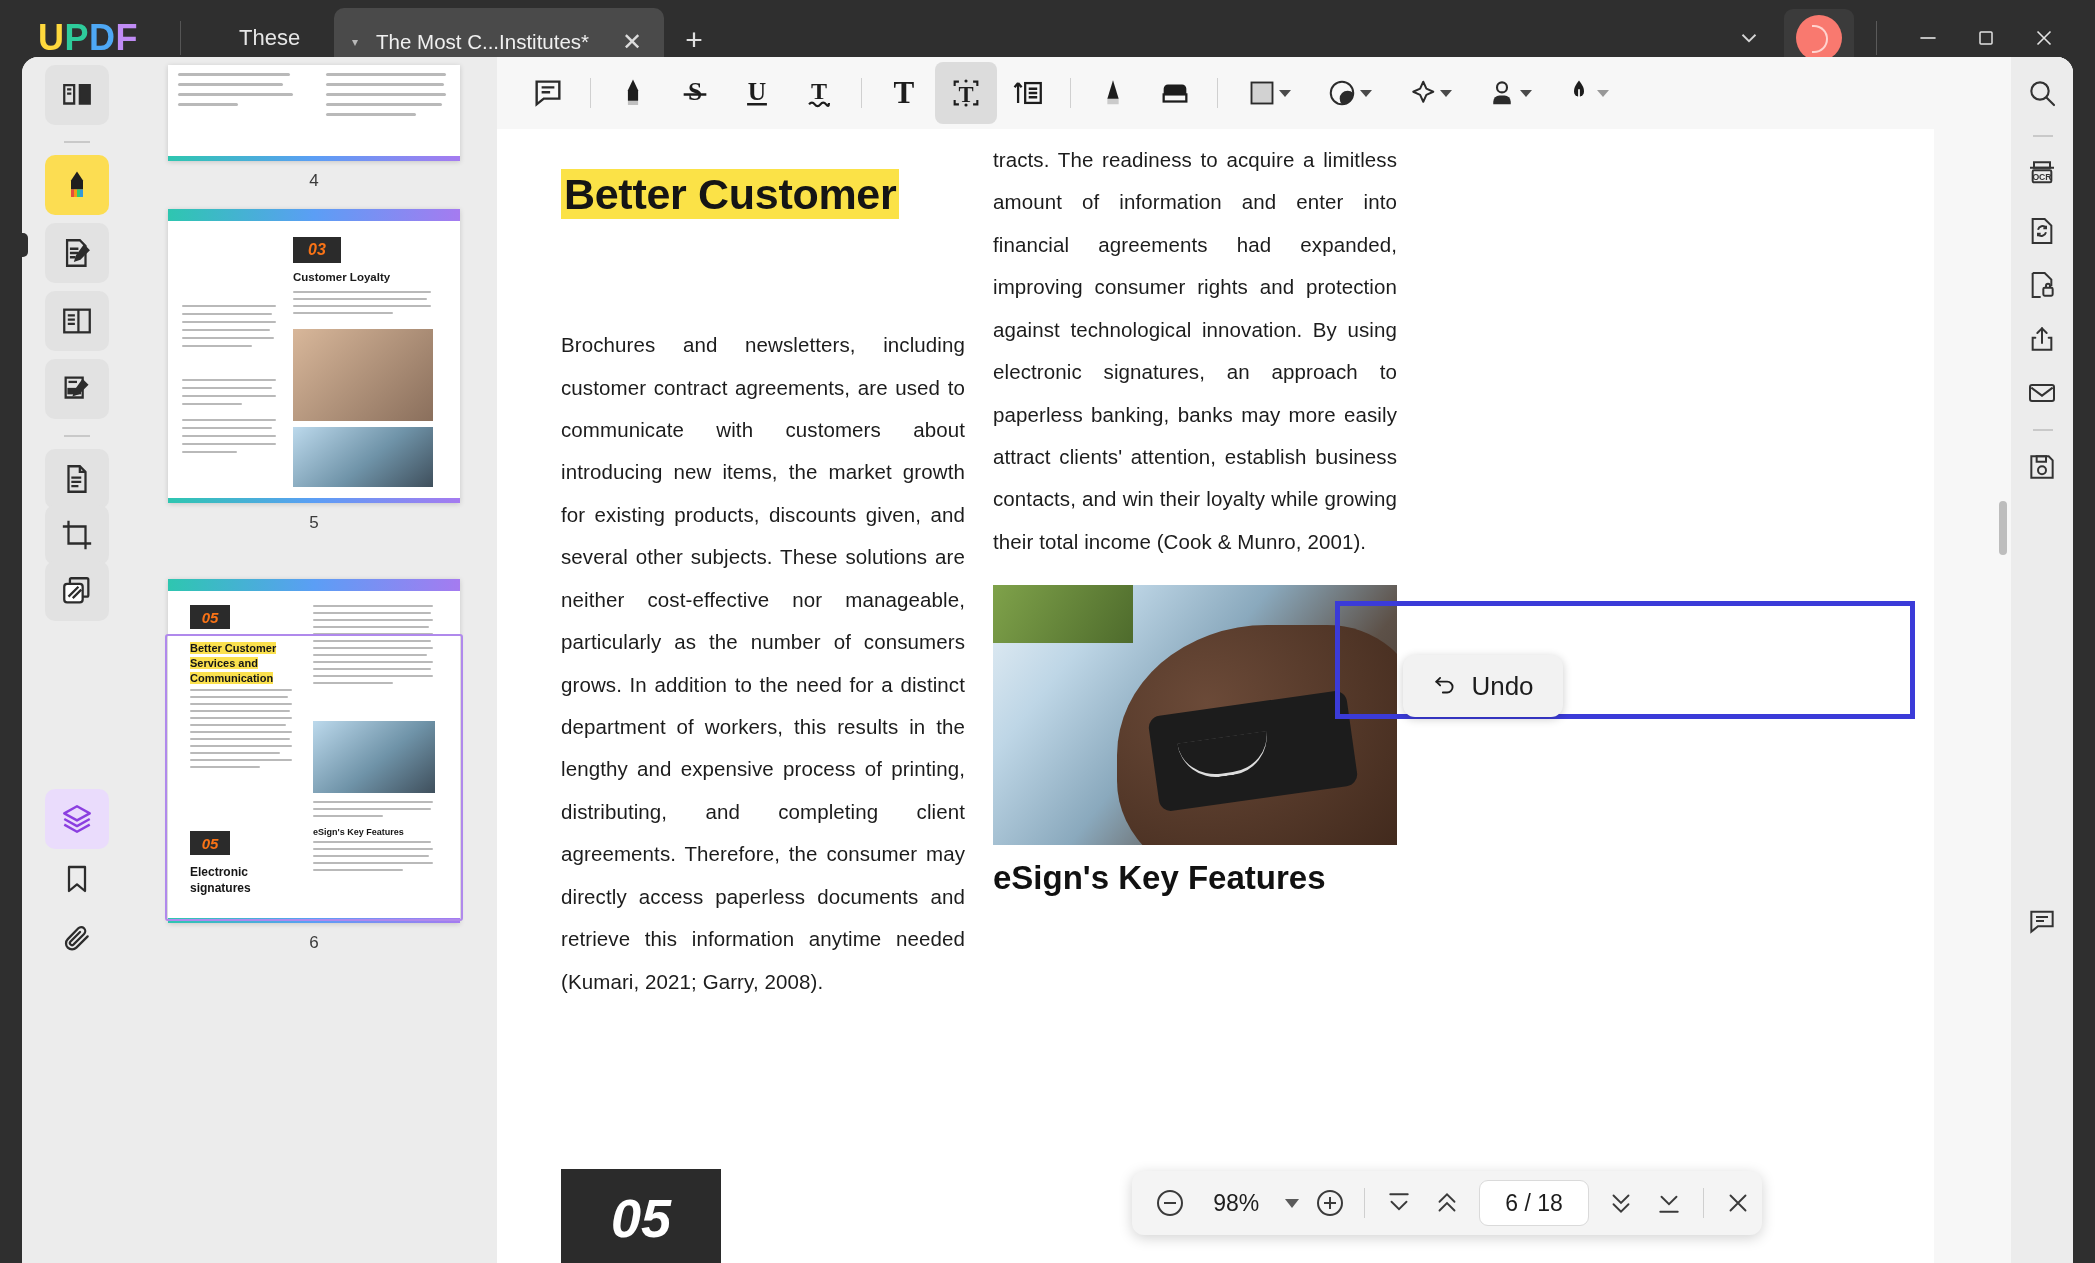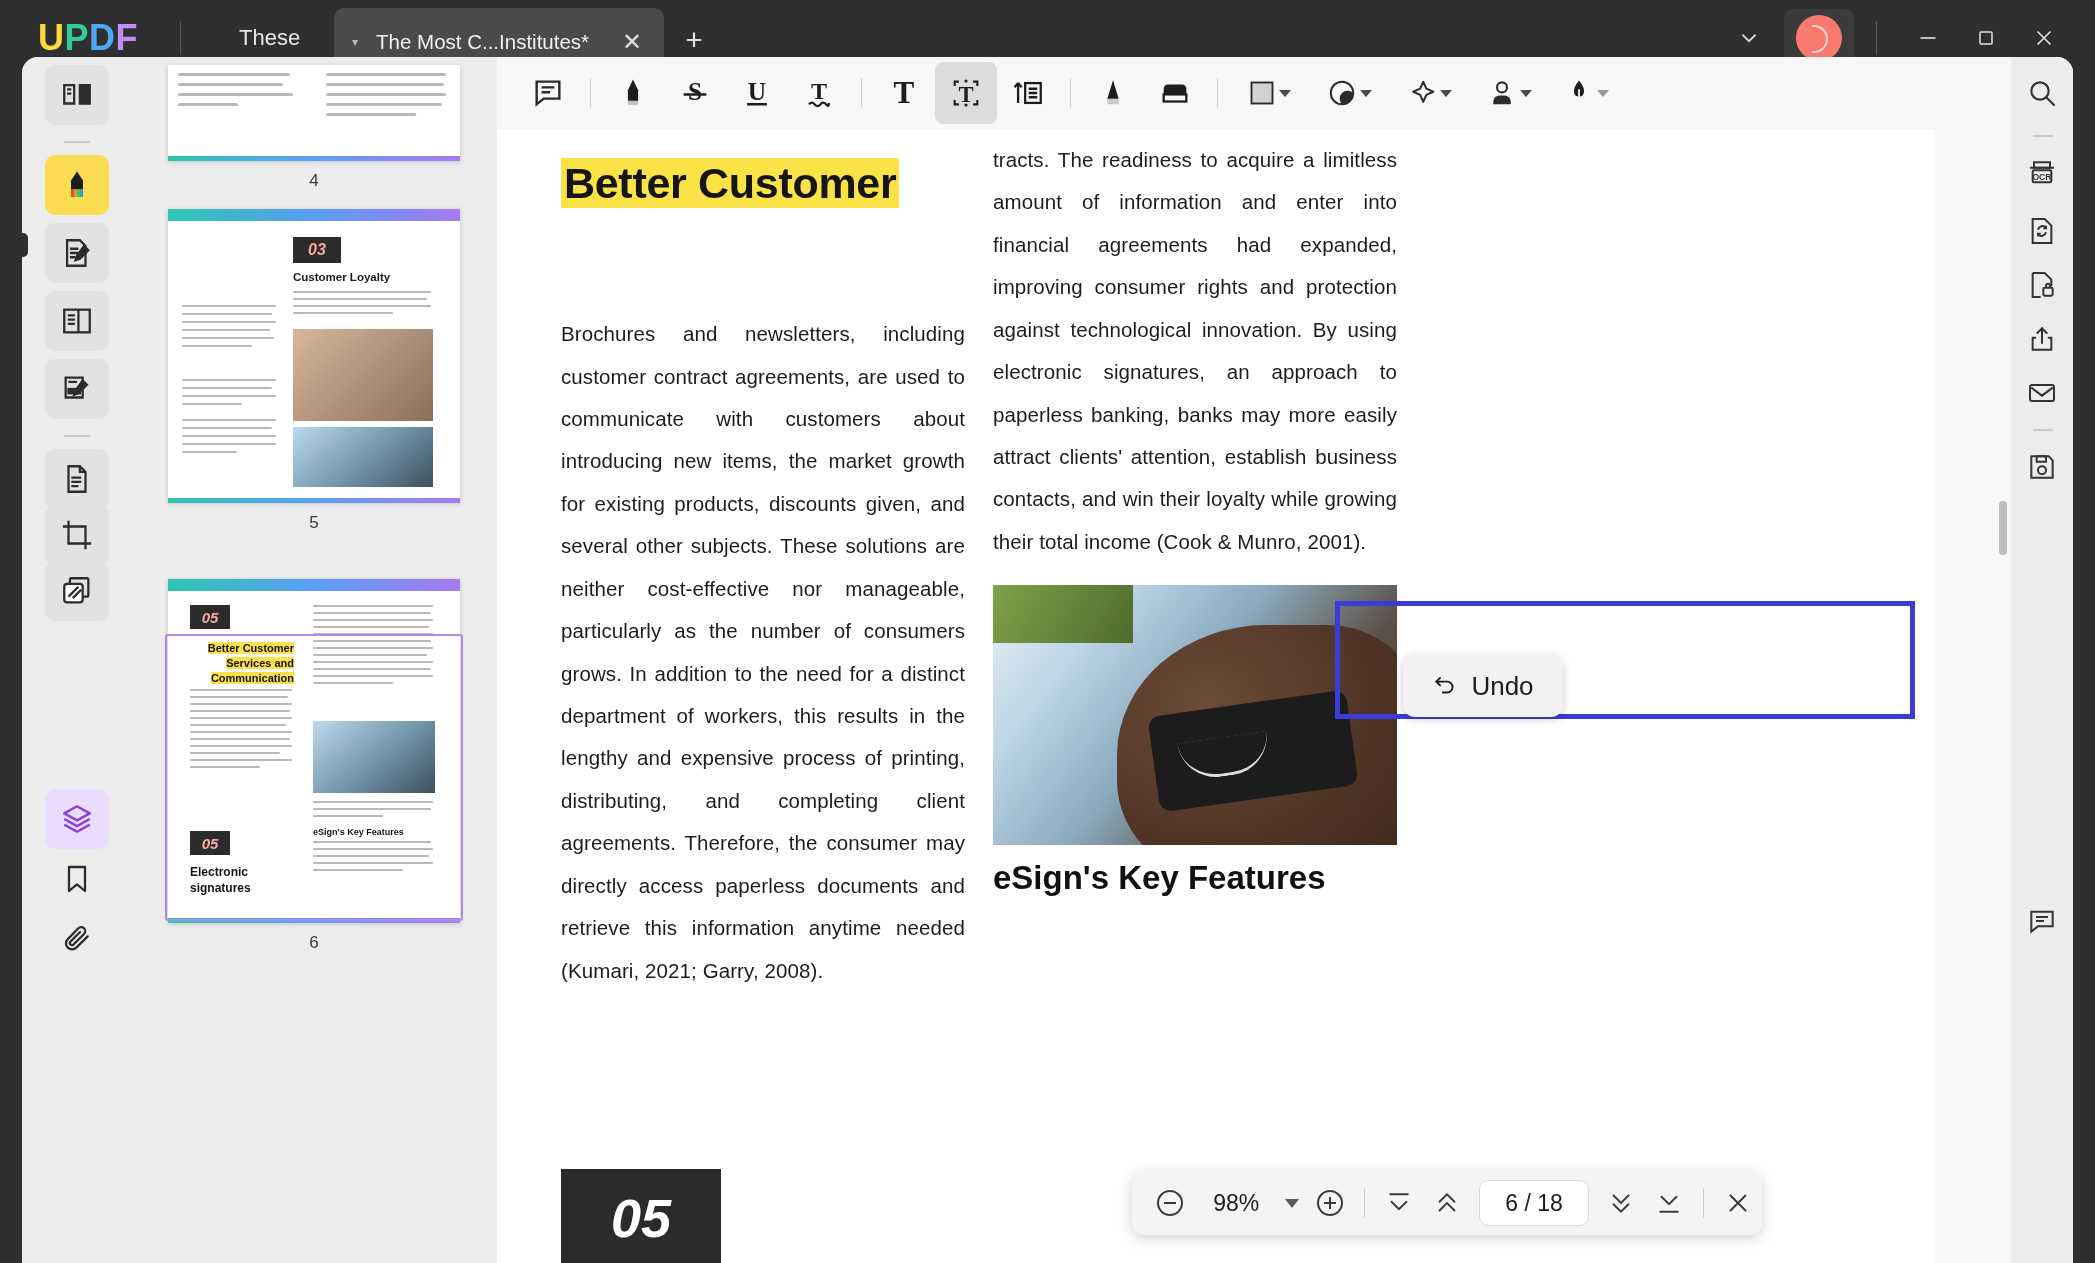--- a/index.html
+++ b/index.html
@@ -66,42 +66,42 @@
   }
 
   
   .thumbs { position:absolute; left:110px; top:0; width:365px; height:100%; background:#ececec;
             overflow:hidden; }
   .thumb-card { position:absolute; left:36px; width:292px; background:#fff;
                 box-shadow:0 1px 5px rgba(0,0,0,.16); }
   .thumb-label { position:absolute; left:36px; width:292px; text-align:center;
                  font-size:17px; color:#3a3a3a; }
   .tbar { height:12px; background:linear-gradient(90deg,#2ec6b0,#5b9ef5,#a57bf0); }
-  .tnum { position:absolute; background:#2b2b2b; color:#fca5a5; font-style:italic; font-weight:700;
+  .tnum { position:absolute; background:#2b2b2b; color:#f97316; font-style:italic; font-weight:700;
           display:flex; align-items:center; justify-content:center; }
   .tline { background:#b9b9b9; height:3px; border-radius:2px; }
   .timg { background:linear-gradient(135deg,#d8b79a,#8a6f5c); }
   .timg2 { background:linear-gradient(140deg,#bcd9ec,#6f93a8 55%,#3f4f5c); }
   .sel-ring { position:absolute; border:2.5px solid #b089ec; border-radius:3px; }
 
   
   .toolbar { position:absolute; left:475px; top:0; right:0; height:72px; background:#f7f7f7;
              display:flex; align-items:center; }
   .tool { width:62px; height:62px; display:flex; align-items:center; justify-content:center;
           border-radius:8px; }
   .tool.hl { background:#dcdcdc; }
   .tool-sep { width:1px; height:30px; background:#d0d0d0; margin:0 11px; }
   .caretsm { width:0;height:0;border-left:6px solid transparent;border-right:6px solid transparent;
              border-top:7px solid #4a4a4a; margin-left:3px; }
 
   
   .docarea { position:absolute; left:475px; top:72px; right:62px; bottom:0; background:#f7f7f7;
              overflow:hidden; }
   .page { position:absolute; left:0; top:0; width:1437px; height:1134px; background:#fff; }
-  .pg-col-left { position:absolute; left:64px; top:27px; width:404px; }
+  .pg-col-left { position:absolute; left:64px; top:38px; width:404px; }
   .pg-col-right { position:absolute; left:496px; top:10px; width:404px; }
   .h1 { font-size:43px; font-weight:700; color:#151515; line-height:1.27; letter-spacing:-.3px; }
   .h1 span { background:#fbe247; padding:1px 3px; box-decoration-break:clone;
              -webkit-box-decoration-break:clone; }
   .body-p { font-size:20.5px; line-height:2.07; color:#1c1c1c; text-align:justify;
             letter-spacing:.1px; }
   .h2 { font-size:33px; font-weight:700; color:#111; }
   .photo { width:404px; height:260px;
            background:linear-gradient(128deg,#e8f0f6 0%,#bed6e6 22%,#8aa9bd 46%,#5d5148 70%,#3a2f28 100%); position:relative; overflow:hidden; }
   .photo .grass { position:absolute; left:0; top:0; width:140px; height:58px;
@@ -370,21 +370,21 @@
         </div>
         <div style="position:absolute; bottom:0; left:0; right:0; height:5px;
           background:linear-gradient(90deg,#2ec6b0,#5b9ef5,#a57bf0);"></div>
       </div>
       <div class="thumb-label" style="top:456px">5</div>
 
       <div class="thumb-card" style="top:522px; height:344px;">
         <div class="tbar"></div>
         <div class="tnum" style="left:22px; top:26px; width:40px; height:24px; font-size:15px;">05</div>
         <div style="position:absolute; left:22px; top:62px; width:104px; font-size:11px; font-weight:700;
-             color:#151515; line-height:1.35;text-align:right;">
+             color:#151515; line-height:1.35;">
           <span style="background:#fbe14e">Better Customer Services and Communication</span>
         </div>
         <div style="position:absolute; left:22px; top:110px; width:104px;">
           <div class="tline" style="width:102px;height:2px;margin-bottom:5px"></div>
           <div class="tline" style="width:98px;height:2px;margin-bottom:5px"></div>
           <div class="tline" style="width:102px;height:2px;margin-bottom:5px"></div>
           <div class="tline" style="width:100px;height:2px;margin-bottom:5px"></div>
           <div class="tline" style="width:102px;height:2px;margin-bottom:5px"></div>
           <div class="tline" style="width:96px;height:2px;margin-bottom:5px"></div>
           <div class="tline" style="width:102px;height:2px;margin-bottom:5px"></div>

